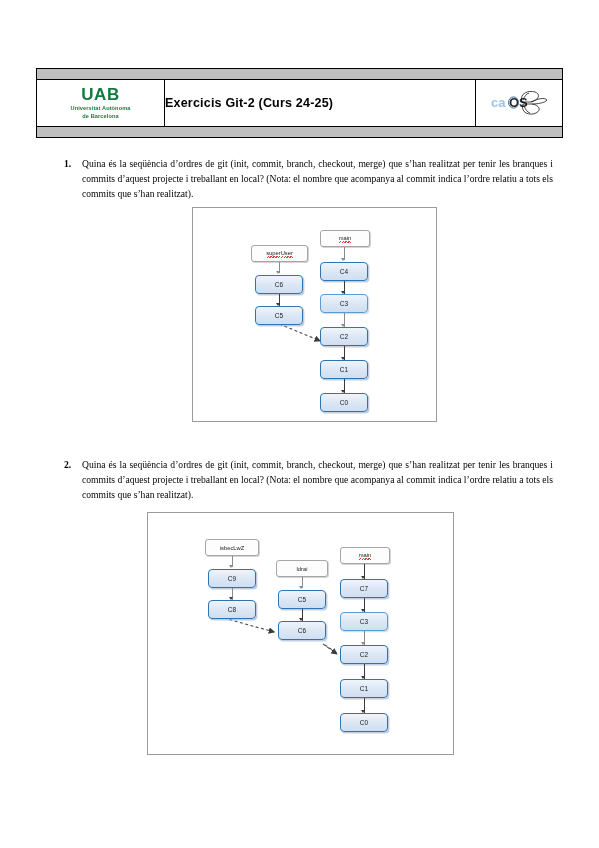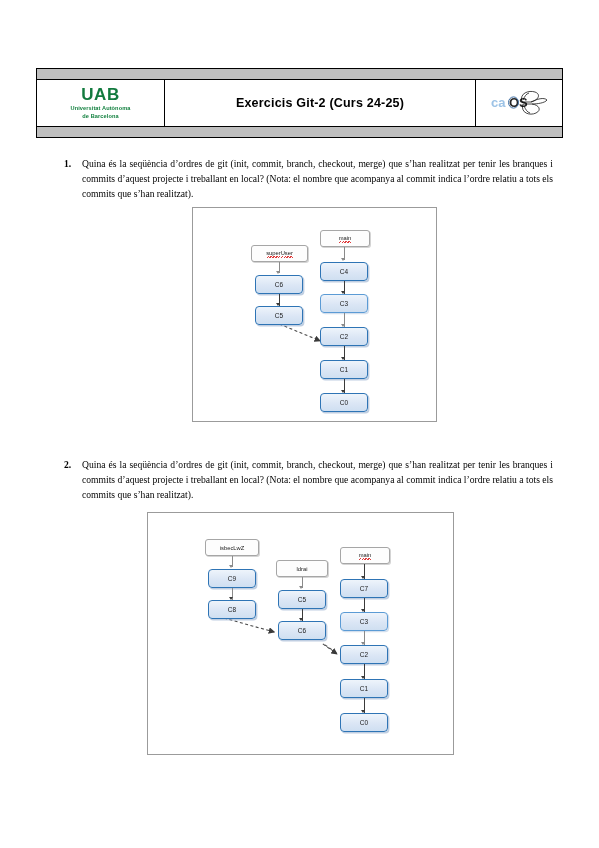--- a/index.html
+++ b/index.html
@@ -57,21 +57,21 @@
     flex-direction: column;
     align-items: center;
     justify-content: center;
     box-sizing: border-box;
   }
   .hdr-cell-title {
     flex: 1;
     height: 100%;
     display: flex;
     align-items: center;
-    justify-content: center;
+    justify-content: flex-start;
     border-right: 1px solid #000;
     box-sizing: border-box;
   }
   .hdr-cell-caos {
     width: 86px;
     height: 100%;
     display: flex;
     align-items: center;
     justify-content: center;
     box-sizing: border-box;

